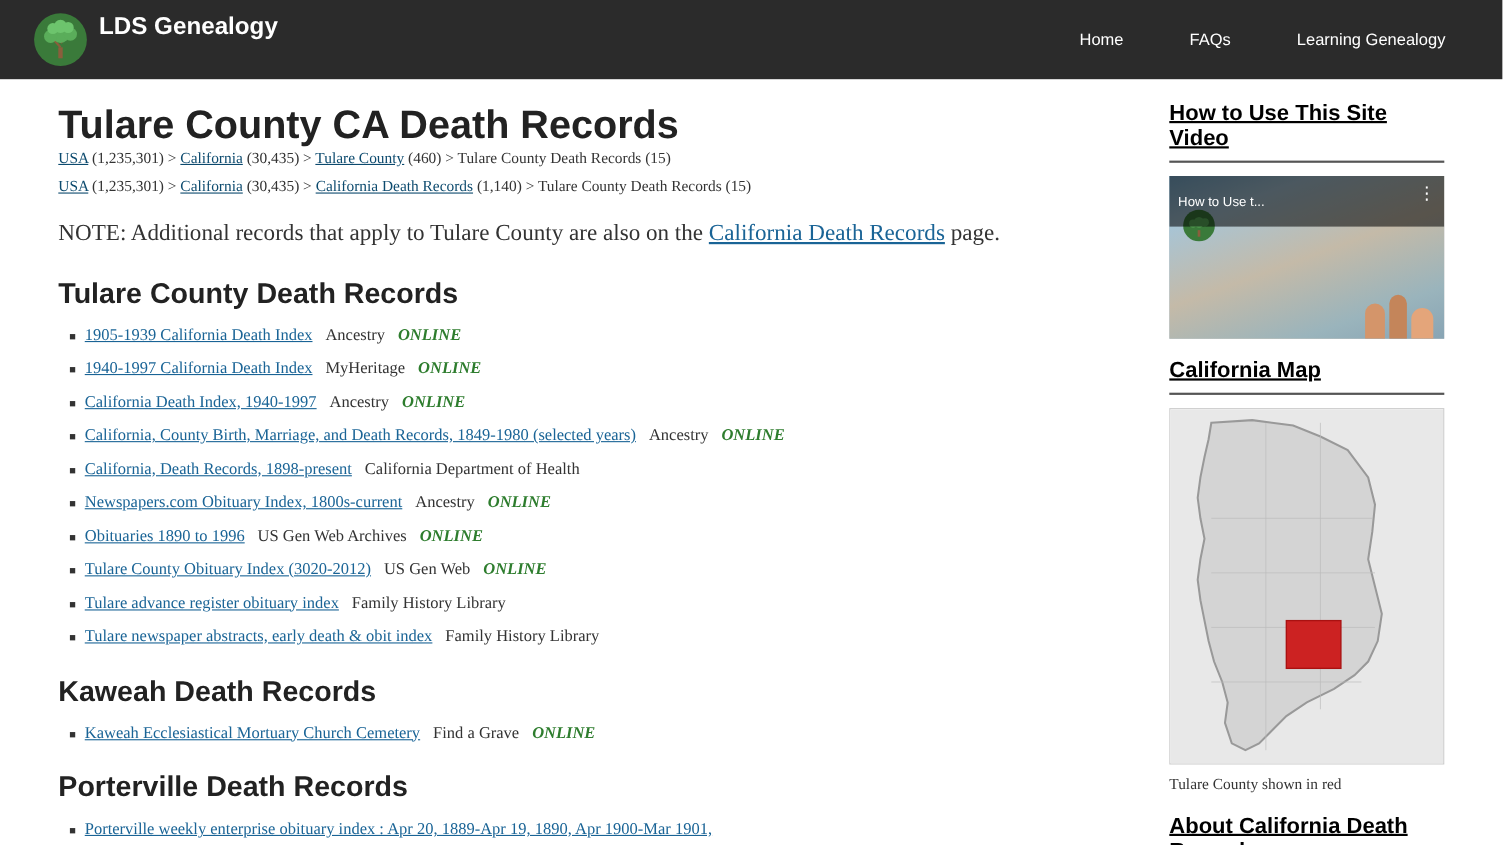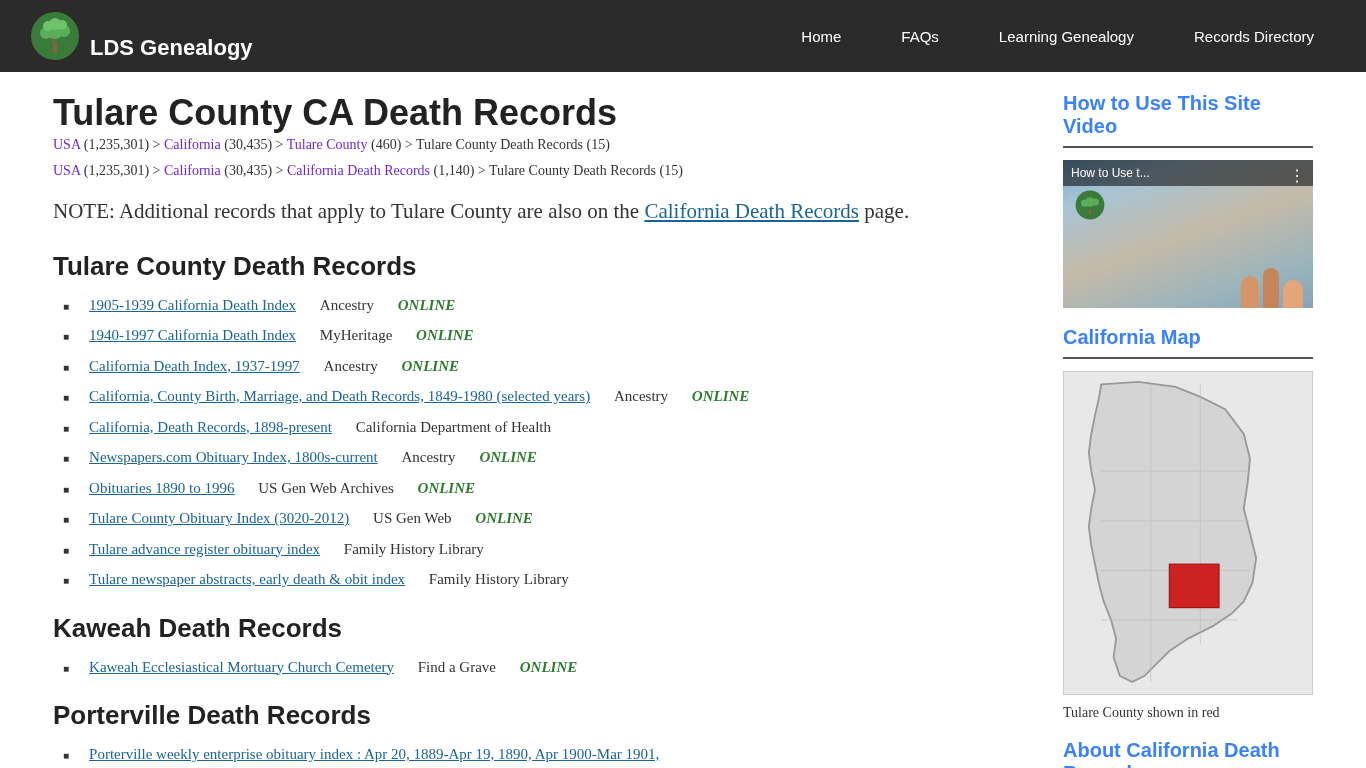--- a/index.html
+++ b/index.html
@@ -9,21 +9,21 @@
     .site-header {
       background: #2b2b2b;
       padding: 0 30px;
       display: flex;
       align-items: center;
       justify-content: space-between;
       height: 72px;
     }
     .logo-area {
       display: flex;
-      align-items: flex-end;
+      align-items: flex-start;
       gap: 10px;
     }
     .logo-text {
       color: #fff;
       font-size: 22px;
       font-family: Arial, sans-serif;
       font-weight: bold;
     }
     .logo-icon {
       width: 50px;
@@ -65,21 +65,21 @@
       font-family: Arial, sans-serif;
       font-weight: bold;
       margin-bottom: 0;
       color: #222;
     }
     .breadcrumb {
       font-size: 14px;
       margin-bottom: 5px;
       line-height: 1.5;
     }
-    .breadcrumb a { color: #6d28d9; cursor: pointer; }
+    .breadcrumb a { color: #0c4a6e; text-decoration: underline; cursor: pointer; }
     .note-text {
       margin: 14px 0 10px 0;
       font-size: 21px;
       line-height: 1.6;
     }
     .note-text a { color: #1a6496; text-decoration: underline; cursor: pointer; }
 
     h2.section-title {
       font-size: 26px;
       font-family: Arial, sans-serif;
@@ -88,21 +88,21 @@
       color: #222;
     }
     ul.record-list {
       list-style: none;
       padding-left: 0;
       margin-left: 10px;
     }
     ul.record-list li {
       display: flex;
       align-items: flex-start;
-      gap: 20px;
+      gap: 8px;
       margin-bottom: 8px;
       font-size: 15px;
       line-height: 1.5;
     }
     ul.record-list li::before {
       content: "■";
       color: #333;
       font-size: 10px;
       margin-top: 5px;
       flex-shrink: 0;
@@ -114,21 +114,22 @@
       font-weight: bold;
       font-size: 15px;
     }
 
     
     .sidebar-section-title {
       font-size: 20px;
       font-family: Arial, sans-serif;
       font-weight: bold;
       margin-bottom: 8px;
-      color: #3b82f6;
+      color: #000000;
+      text-decoration: underline;
     }
     .sidebar-divider {
       border: none;
       border-top: 2px solid #555;
       margin-bottom: 12px;
     }
 
     
     .video-thumb {
       width: 100%;
@@ -147,21 +148,21 @@
       justify-content: center;
       position: relative;
     }
     .video-title-overlay {
       position: absolute;
       top: 0; left: 0;
       background: rgba(0,0,0,0.55);
       color: #fff;
       font-size: 12px;
       font-family: Arial, sans-serif;
-      padding: 6px 8px;
+      padding: 16px 8px;
       width: 100%;
     }
     .video-more-btn {
       position: absolute;
       top: 6px;
       right: 8px;
       color: #fff;
       font-size: 16px;
       cursor: pointer;
     }
@@ -221,21 +222,20 @@
       <circle cx="18" cy="15" r="5" fill="#6dc46d"></circle>
       <circle cx="25" cy="13" r="6" fill="#6dc46d"></circle>
       <circle cx="32" cy="14" r="5" fill="#6dc46d"></circle>
     </svg>
     <span class="logo-text">LDS Genealogy</span>
   </div>
   <nav class="site-nav">
     <a class="nav-link">Home</a>
     <a class="nav-link">FAQs</a>
     <a class="nav-link">Learning Genealogy</a>
-    <a class="nav-link">Records Directory</a>
   </nav>
 </header>
 
 <div class="page-wrap">
 
   <main class="main-content">
 
     <h1 class="page-title">Tulare County CA Death Records</h1>
 
     <div class="breadcrumb">
@@ -253,21 +253,21 @@
 
     <p class="note-text">
       NOTE: Additional records that apply to Tulare County are also on the
       <a>California Death Records</a> page.
     </p>
 
     <h2 class="section-title">Tulare County Death Records</h2>
     <ul class="record-list">
       <li><a>1905-1939 California Death Index</a>&nbsp;Ancestry&nbsp;<span class="online-badge">ONLINE</span></li>
       <li><a>1940-1997 California Death Index</a>&nbsp;MyHeritage&nbsp;<span class="online-badge">ONLINE</span></li>
-      <li><a>California Death Index, 1937-1997</a>&nbsp;Ancestry&nbsp;<span class="online-badge">ONLINE</span></li>
+      <li><a>California Death Index, 1940-1997</a>&nbsp;Ancestry&nbsp;<span class="online-badge">ONLINE</span></li>
       <li><a>California, County Birth, Marriage, and Death Records, 1849-1980 (selected years)</a>&nbsp;Ancestry&nbsp;<span class="online-badge">ONLINE</span></li>
       <li><a>California, Death Records, 1898-present</a>&nbsp;California Department of Health</li>
       <li><a>Newspapers.com Obituary Index, 1800s-current</a>&nbsp;Ancestry&nbsp;<span class="online-badge">ONLINE</span></li>
       <li><a>Obituaries 1890 to 1996</a>&nbsp;US Gen Web Archives&nbsp;<span class="online-badge">ONLINE</span></li>
       <li><a>Tulare County Obituary Index (3020-2012)</a>&nbsp;US Gen Web&nbsp;<span class="online-badge">ONLINE</span></li>
       <li><a>Tulare advance register obituary index</a>&nbsp;Family History Library</li>
       <li><a>Tulare newspaper abstracts, early death &amp; obit index</a>&nbsp;Family History Library</li>
     </ul>
 
     <h2 class="section-title">Kaweah Death Records</h2>

